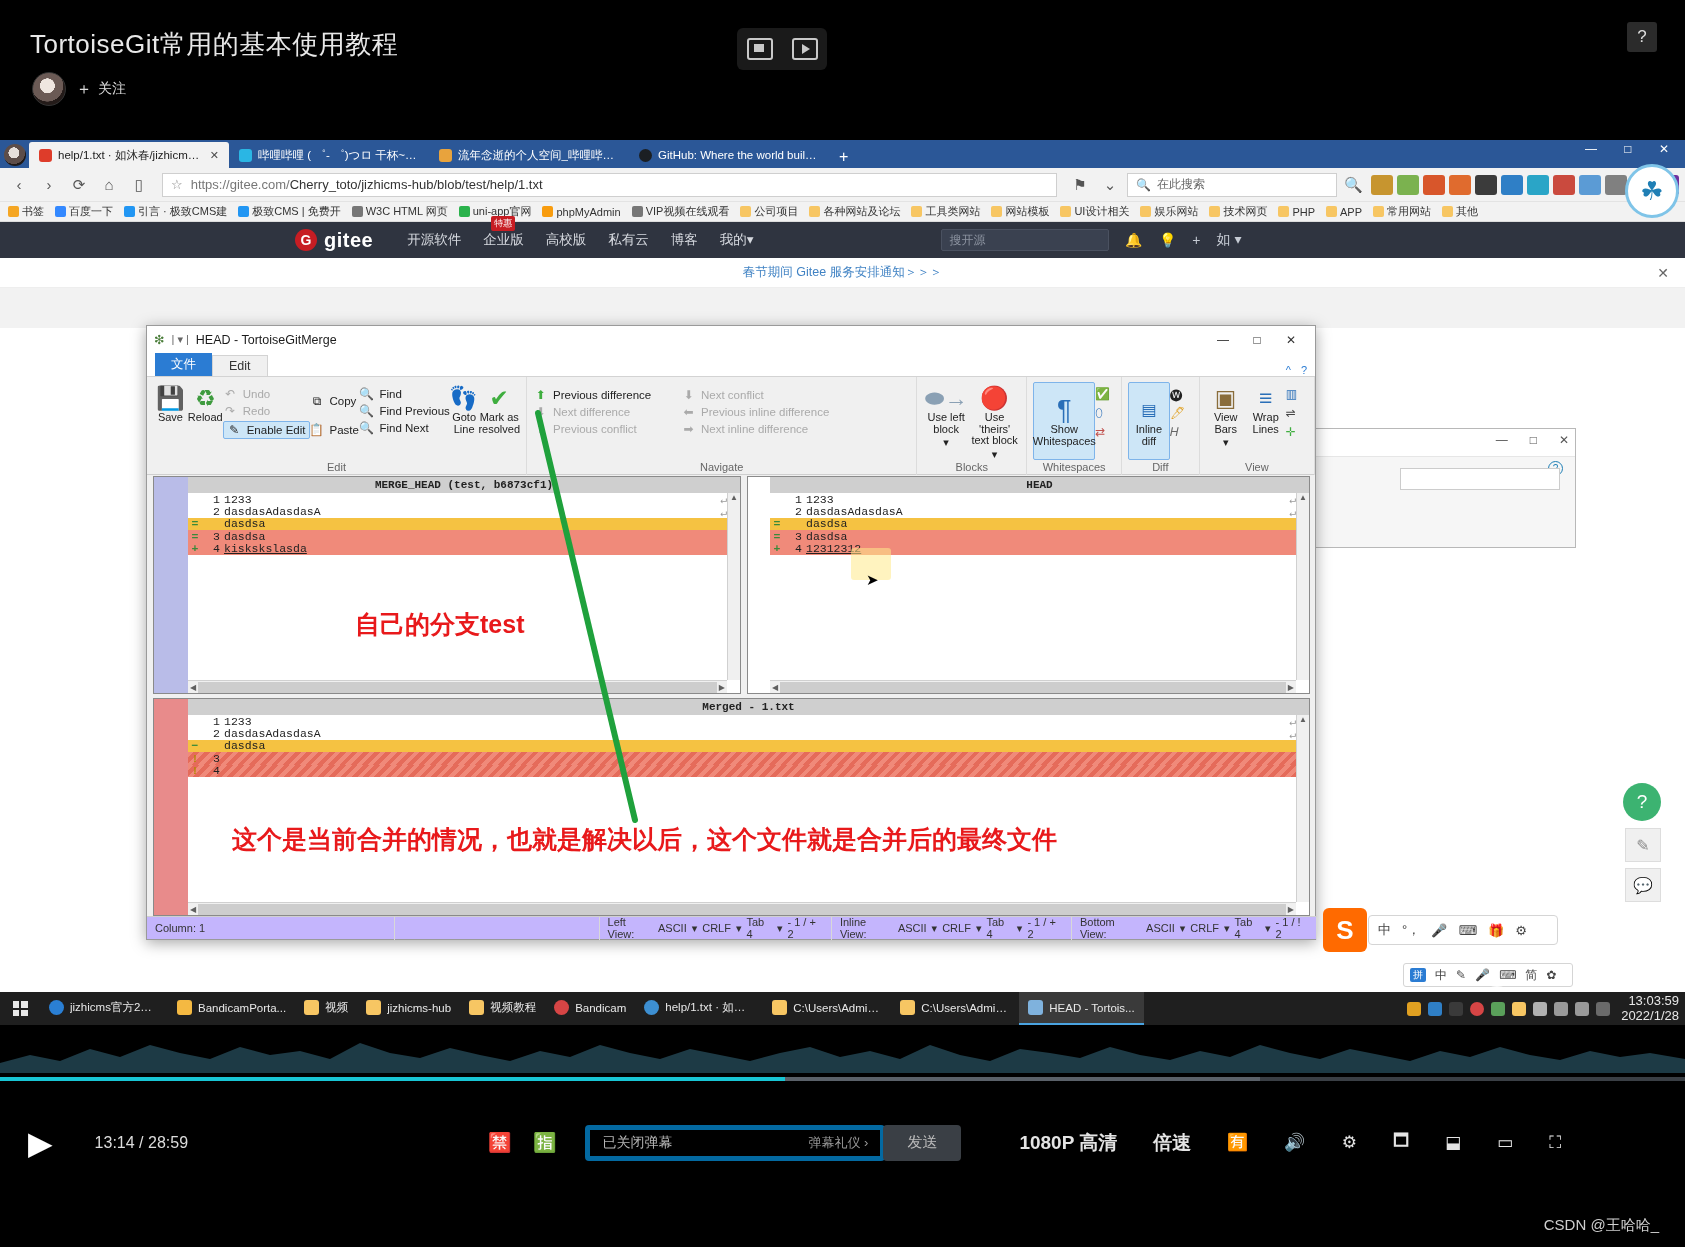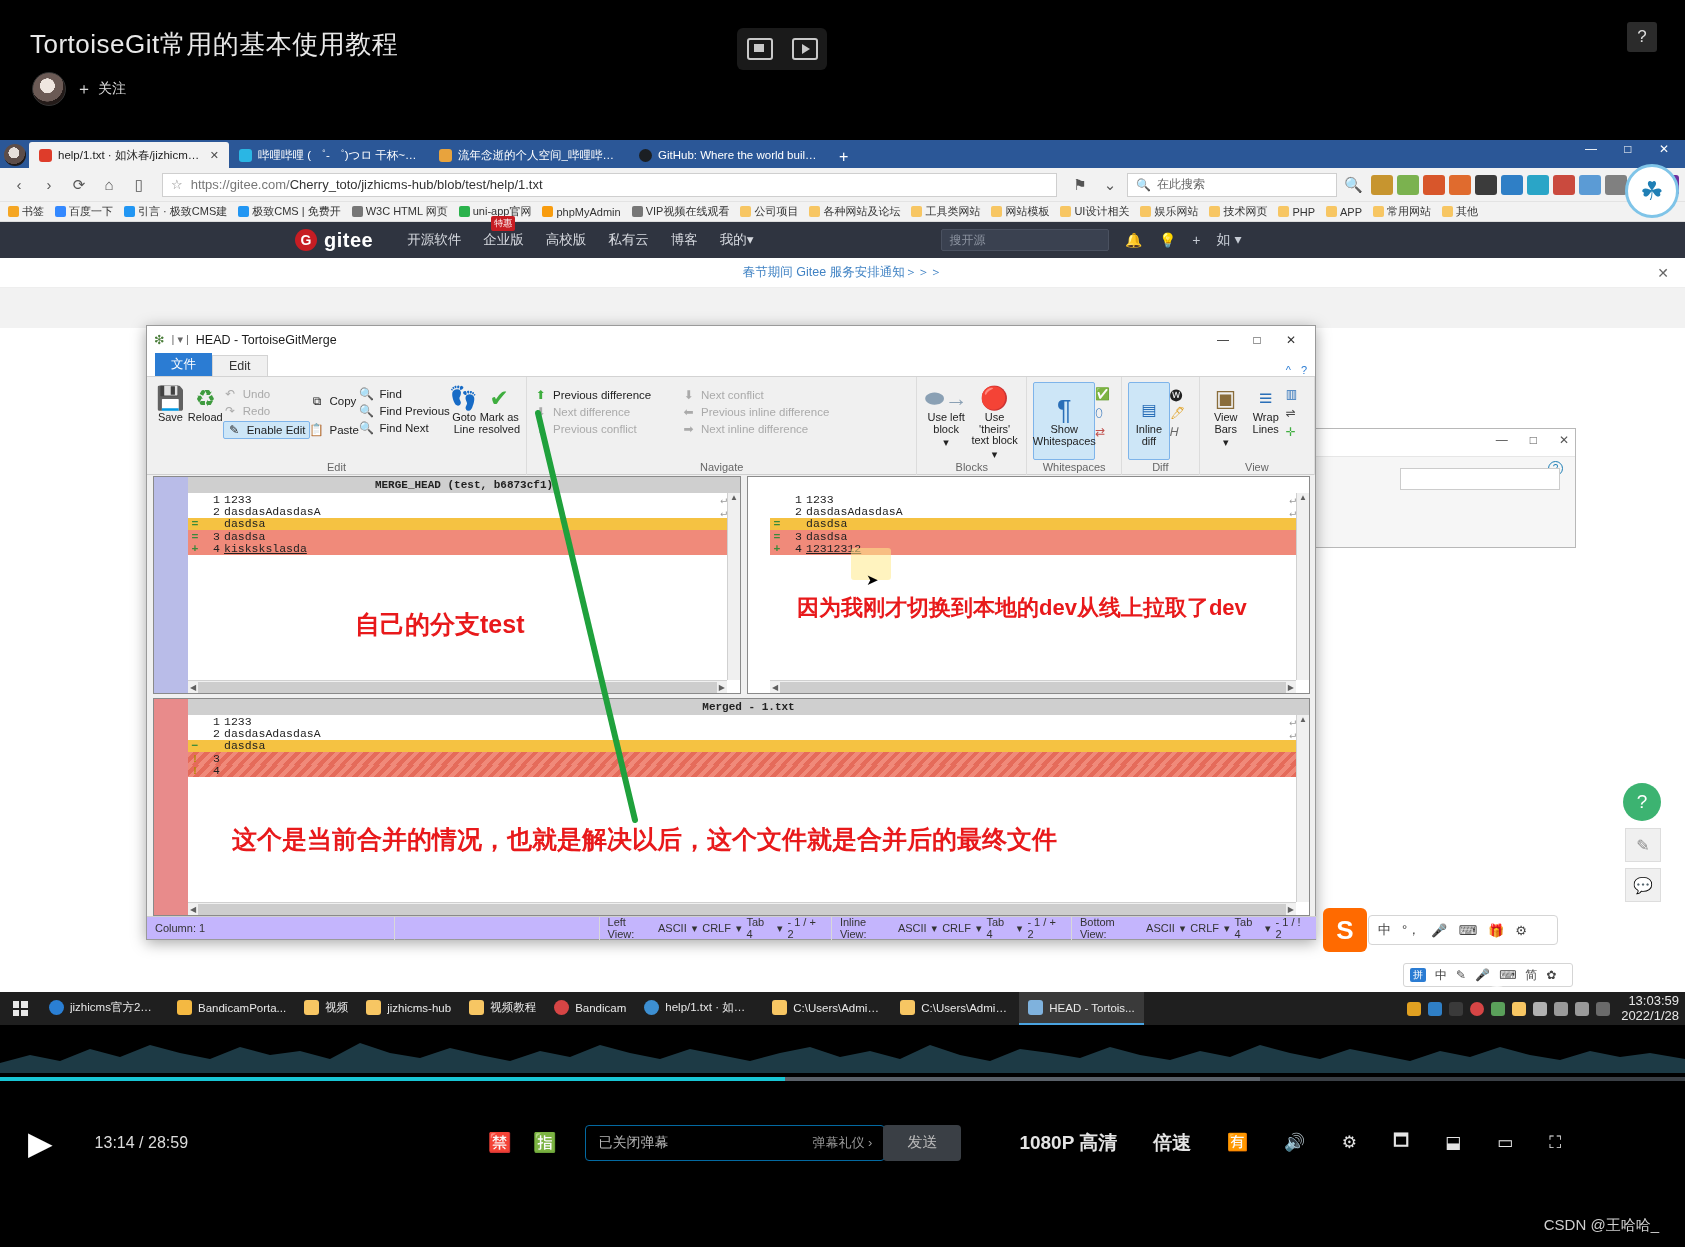--- a/index.html
+++ b/index.html
@@ -195,21 +195,21 @@
   
   #player { position:absolute; left:0; top:1025px; width:1685px; height:222px; background:#000; color:#e4e4e4; }
   #waveform { position:absolute; left:0; top:8px; width:1685px; height:40px; }
   #progress { position:absolute; left:0; top:52px; width:1685px; height:4px; background:#3a3f45; }
   #progress .played { position:absolute; left:0; top:0; height:4px; width:785px; background:#18c5d4; }
   #progress .buffer { position:absolute; left:785px; top:0; height:4px; width:475px; background:#5a6169; }
   #pcontrols { position:absolute; left:0; top:70px; width:1685px; height:95px; display:flex; align-items:center; padding:0 28px; }
   #playbtn { font-size:32px; color:#fff; }
   #ptime { margin-left:42px; font-size:16px; color:#dcdcdc; }
   #dmicons { margin-left:300px; display:flex; gap:22px; font-size:19px; color:#ccc; }
-  #dmbox { margin-left:28px; width:300px; height:36px; border:1px solid #0369a1; border-radius:4px;
+  #dmbox { margin-left:28px; width:300px; height:36px; border:5px solid #0369a1; border-radius:4px;
       display:flex; align-items:center; padding:0 12px; font-size:14px; color:#b5b5b5; }
   #dmbox .gift { margin-left:auto; font-size:13px; color:#9a9a9a; }
   #sendbtn { width:78px; height:36px; background:#3a3f45; color:#bdbdbd; font-size:15px; border-radius:4px;
       display:flex; align-items:center; justify-content:center; margin-left:-2px; }
   #rctl { margin-left:58px; display:flex; align-items:center; gap:36px; font-size:17px; color:#e4e4e4; }
   #rctl .big { font-size:19px; font-weight:bold; }
   #csdn { position:absolute; right:26px; bottom:12px; font-size:15px; color:#cfcfcf; }
   #floatplay { position:absolute; left:1475px; top:986px; width:44px; height:44px; border-radius:50%;
       background:rgba(255,255,255,.82); color:#333; font-size:20px; display:flex; align-items:center; justify-content:center; }
 </style>
@@ -617,20 +617,21 @@
           <div class="ar">▲</div>
         </div>
       <div class="hscroll">
           <span>◀</span>
           <span class="thumb"></span>
           <span>▶</span>
         </div>
     </div>
 
     <div class="pane" style="left:600px; top:0; width:563px; height:218px;">
+      <div class="pane-hdr" style="margin-left:22px;">HEAD</div>
       <div class="codearea" style="left:22px">
         <div class="cl"><span class="mk"></span><span class="ln">1</span><span class="tx">1233</span><span class="crlf">↵</span></div>
         <div class="cl"><span class="mk"></span><span class="ln">2</span><span class="tx">dasdasAdasdasA</span><span class="crlf">↵</span></div>
         <div class="cl" style="background:#f5c242"><span class="mk" style="color:#3a8a3a">=</span><span class="ln"></span><span class="tx">dasdsa</span></div>
         <div class="cl" style="background:#f08a7a"><span class="mk" style="color:#3a8a3a">=</span><span class="ln">3</span><span class="tx">dasdsa</span></div>
         <div class="cl" style="background:#f08a7a"><span class="mk" style="color:#3a8a3a">+</span><span class="ln">4</span><span class="tx" style="text-decoration:underline">12312312</span></div>
       </div>
       <div class="vscroll">
           <div class="ar">▲</div>
         </div>
@@ -702,21 +703,20 @@
   </div>
 </div>
 
 <div id="cursor-hl"></div>
 <div id="cursor-arrow">➤</div>
 <svg id="arrow">
   <line x1="18" y1="8" x2="115" y2="415" stroke="#1fa13c" stroke-width="6" stroke-linecap="round"></line>
 </svg>
 <div class="anno" id="anno1">自己的分支test</div>
 <div class="anno" id="anno2">
-  <div>因为我刚才切换到本地的dev从线上拉取了dev</div>
 </div>
 <div class="anno" id="anno3">这个是当前合并的情况，也就是解决以后，这个文件就是合并后的最终文件</div>
 
 <div id="sogou">S</div>
 <div id="imebar">
   <span>中</span>
   <span>°，</span>
   <span>🎤</span>
   <span>⌨</span>
   <span style="color:#e05a3a">🎁</span>

